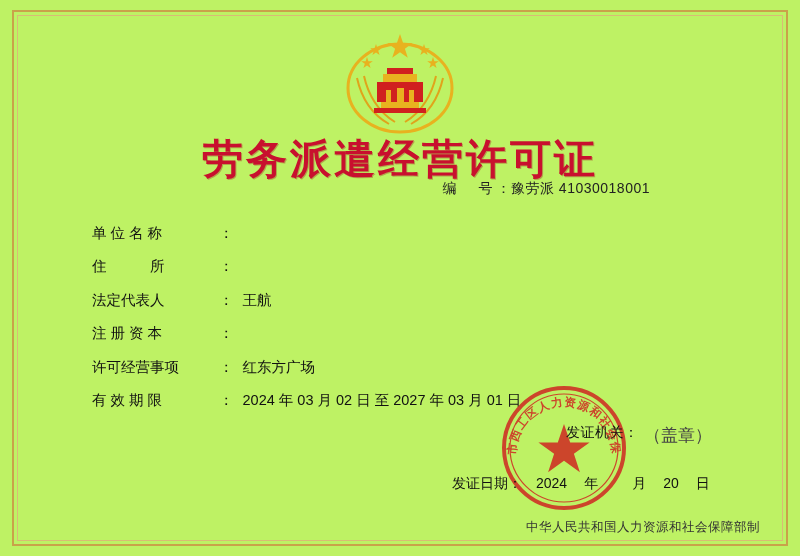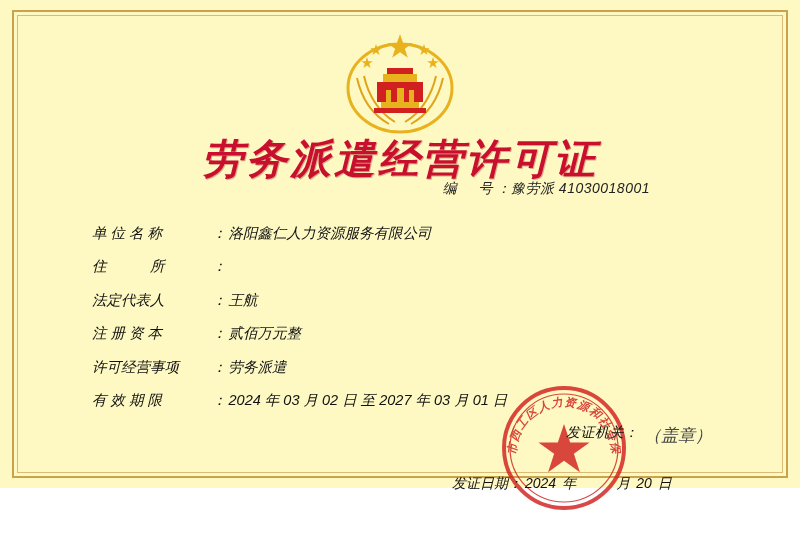--- a/index.html
+++ b/index.html
@@ -9,24 +9,23 @@
   body {
     width: 800px;
     height: 556px;
     background: #ffffff;
     font-family: "Liberation Sans", sans-serif;
     overflow: hidden;
   }
   .certificate {
     position: relative;
     width: 800px;
-    height: 488px;
-    background: #fef9c3;
+    height: 556px;
+    background: #bef264;
     box-sizing: border-box;
-    font-style: italic;
   }
   
   .border-outer {
     position: absolute;
     left: 12px;
     top: 10px;
     right: 12px;
     bottom: 10px;
     border: 2px solid #c9a24a;
     box-sizing: border-box;
@@ -77,20 +76,21 @@
     left: 92px;
     top: 222px;
     right: 60px;
   }
   .row {
     display: flex;
     align-items: center;
     margin-bottom: 11px;
     font-size: 14.5px;
     color: #111;
+    gap: 7px;
   }
   .label {
     width: 120px;
     flex: 0 0 120px;
     display: flex;
     justify-content: space-between;
     color: #111;
     font-size: 14.5px;
     line-height: 1.55;
   }
@@ -126,21 +126,21 @@
   .issuer-line .ival { padding-left: 6px; }
   .seal-hint {
     color: #444;
     font-size: 17px;
   }
   .date-line {
     display: flex;
     align-items: baseline;
     white-space: nowrap;
   }
-  .date-line .seg { padding: 0 3px; }
+  .date-line .seg { padding: 0 3px; margin-left: 11px; }
   .date-line .blank { display: inline-block; width: 28px; }
   
   .seal {
     position: absolute;
     left: 498px;
     top: 382px;
     width: 132px;
     height: 132px;
     pointer-events: none;
   }
@@ -203,44 +203,42 @@
 
   <div class="serial">
     <span class="lbl">编　号</span><span>：</span><span>豫劳派 41030018001</span>
   </div>
 
   <div class="fields">
 
     <div class="row">
       <div class="label">单 位 名 称</div>
       <div class="colon">：</div>
-      <div class="value">洛阳鑫仁人力资源服务有限公司</div>
     </div>
 
     <div class="row">
       <div class="label">住　　　所</div>
       <div class="colon">：</div>
     </div>
 
     <div class="row">
       <div class="label">法定代表人</div>
       <div class="colon">：</div>
       <div class="value">王航</div>
     </div>
 
     <div class="row">
       <div class="label">注 册 资 本</div>
       <div class="colon">：</div>
-      <div class="value">贰佰万元整</div>
     </div>
 
     <div class="row">
       <div class="label">许可经营事项</div>
       <div class="colon">：</div>
-      <div class="value">劳务派遣</div>
+      <div class="value">红东方广场</div>
     </div>
 
     <div class="row">
       <div class="label">有 效 期 限</div>
       <div class="colon">：</div>
       <div class="value">2024 年 03 月 02 日 至 2027 年 03 月 01 日</div>
     </div>
 
   </div>
 
@@ -269,14 +267,15 @@
         <span>：</span>
         <span class="seg">2024</span>
         <span class="seg">年</span>
         <span class="seg blank"></span>
         <span class="seg">月</span>
         <span class="seg">20</span>
         <span class="seg">日</span>
     </div>
   </div>
 
+  <div class="footer">中华人民共和国人力资源和社会保障部制</div>
 
 </div>
 
 </body></html>

